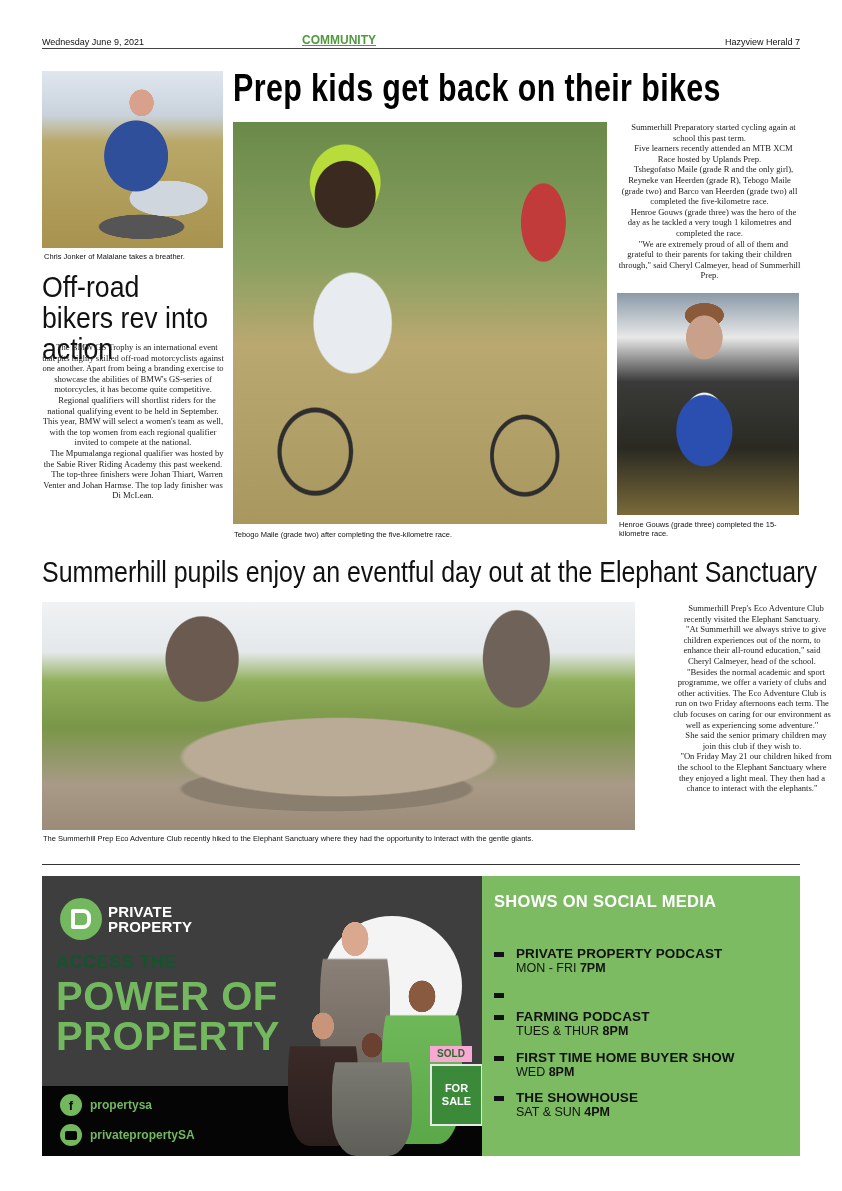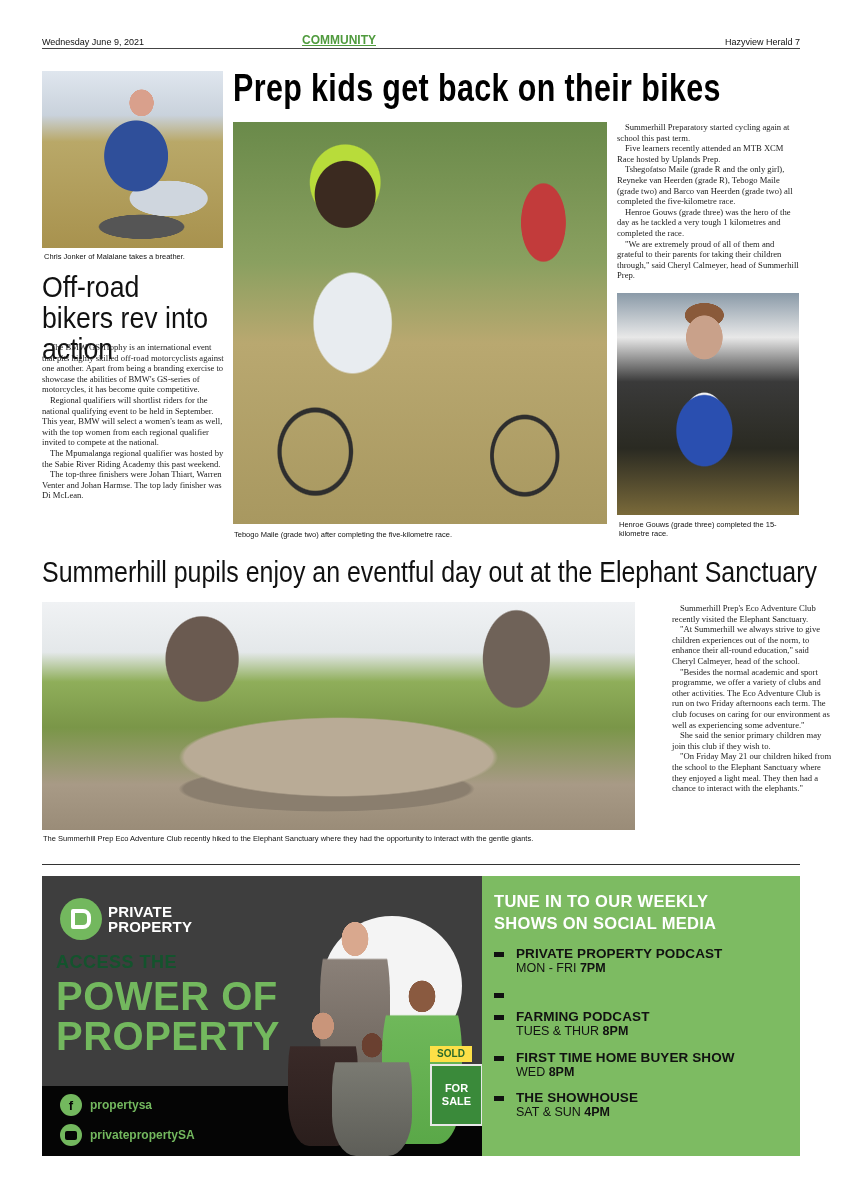--- a/index.html
+++ b/index.html
@@ -61,21 +61,21 @@
   .cap-bike-kid { left: 234px; top: 530px; }
   .cap-henroe { left: 619px; top: 520px; width: 185px; }
   .cap-elephants { left: 43px; top: 834px; }
 
   
   .hl-prep { left: 233px; top: 66px; font: bold 39px "Liberation Sans", sans-serif; transform: scaleX(0.78); transform-origin: left top; letter-spacing: 0.5px; white-space: nowrap; color: #000; }
   .hl-offroad { left: 42px; top: 272px; width: 185px; font: 29px "Liberation Sans", sans-serif; line-height: 31px; color: #111; transform: scaleX(0.92); transform-origin: left top; }
   .hl-summerhill { left: 42px; top: 556px; font: 29px "Liberation Sans", sans-serif; color: #111; transform: scaleX(0.86); transform-origin: left top; white-space: nowrap; }
 
   
-  .body-text { font: 8.6px "Liberation Serif", serif; line-height: 10.6px; color: #222; }
+  .body-text { font: 8.6px "Liberation Serif", serif; line-height: 10.6px; color: #222; text-align: center; }
   .body-text p { text-indent: 8px; }
   .bt-bmw { left: 42px; top: 342px; width: 182px; }
   .bt-prep { left: 617px; top: 122px; width: 185px; }
   .bt-eco { left: 645px; top: 603px; width: 160px; margin-left: 27px; }
 
   .section-rule { left: 42px; top: 864px; width: 758px; height: 1px; background: #333; }
 
   
   .ad { left: 42px; top: 876px; width: 758px; height: 280px; }
   .ad-left { left: 0; top: 0; width: 440px; height: 280px; background: #3e3e3e; }
@@ -95,21 +95,21 @@
   .yt-box { width: 12px; height: 9px; background: #050505; border-radius: 2px; }
 
   .ad-people { left: 240px; top: 20px; width: 200px; height: 260px; }
   .people-circle { left: 40px; top: 20px; width: 140px; height: 140px; border-radius: 50%; background: #f4f4f4; }
   .person { border-radius: 50% 50% 30% 30%; }
   .p-man { left: 38px; top: 5px; width: 70px; height: 190px; background: radial-gradient(ellipse 22px 28px at 50% 20%, #d9a88e 60%, transparent 62%), linear-gradient(180deg, transparent 0%, transparent 30%, #8a8078 31%, #6a625a 100%); }
   .p-woman-r { left: 100px; top: 68px; width: 80px; height: 180px; background: radial-gradient(ellipse 22px 26px at 50% 18%, #8a5a40 60%, transparent 62%), linear-gradient(180deg, transparent 0%, transparent 28%, #6fb85a 29%, #5aa848 100%); }
   .p-woman-l { left: 6px; top: 100px; width: 70px; height: 150px; background: radial-gradient(ellipse 18px 22px at 50% 20%, #c9957a 60%, transparent 62%), linear-gradient(180deg, transparent 0%, transparent 33%, #3a2a28 34%, #2a1e1c 100%); }
   .p-woman-c { left: 50px; top: 125px; width: 80px; height: 135px; background: radial-gradient(ellipse 17px 20px at 50% 18%, #6a4030 60%, transparent 62%), linear-gradient(180deg, transparent 0%, transparent 30%, #7a7a72 31%, #5e5e58 100%); }
   .sold-sign { left: 148px; top: 168px; width: 53px; height: 62px; background: #3a8a3a; border: 2px solid #e8e8e8; color: #fff; font: bold 11px "Liberation Sans", sans-serif; text-align: center; line-height: 13px; padding-top: 16px; }
-  .sold-tag { left: 148px; top: 150px; width: 42px; height: 16px; background: #fde047; color: #2a6a2a; font: bold 10px "Liberation Sans", sans-serif; text-align: center; line-height: 16px; }
+  .sold-tag { left: 148px; top: 150px; width: 42px; height: 16px; background: #f9a8d4; color: #2a6a2a; font: bold 10px "Liberation Sans", sans-serif; text-align: center; line-height: 16px; }
 
   .ad-tune { left: 12px; top: 14px; font: bold 16.5px "Liberation Sans", sans-serif; color: #fff; line-height: 22px; letter-spacing: 0.3px; }
   .shows { left: 12px; top: 70px; width: 300px; }
   .show { display: flex; align-items: flex-start; margin-bottom: 11.5px; }
   .show-dash { width: 10px; height: 5px; background: #111; margin-top: 6px; margin-right: 12px; flex-shrink: 0; }
   .show-title { font: bold 13.5px "Liberation Sans", sans-serif; color: #111; line-height: 15px; letter-spacing: 0.1px; }
   .show-time { font: 12.5px "Liberation Sans", sans-serif; color: #111; line-height: 14px; }
   .show-time b { font-weight: bold; }
 </style>
 </head>
@@ -189,21 +189,20 @@
     <div class="abs person p-man"></div>
     <div class="abs person p-woman-r"></div>
     <div class="abs person p-woman-l"></div>
     <div class="abs person p-woman-c"></div>
     <div class="abs sold-tag">SOLD</div>
     <div class="abs sold-sign">FOR SALE</div>
   </div>
 
   <div class="abs ad-right">
     <div class="abs ad-tune">
-      <div>TUNE IN TO OUR WEEKLY</div>
       <div>SHOWS ON SOCIAL MEDIA</div>
     </div>
     <div class="abs shows">
       <div class="show">
         <span class="show-dash"></span>
         <div>
           <div class="show-title">PRIVATE PROPERTY PODCAST</div>
           <div class="show-time"><span>MON - FRI</span> <b>7PM</b></div>
         </div>
       </div>

